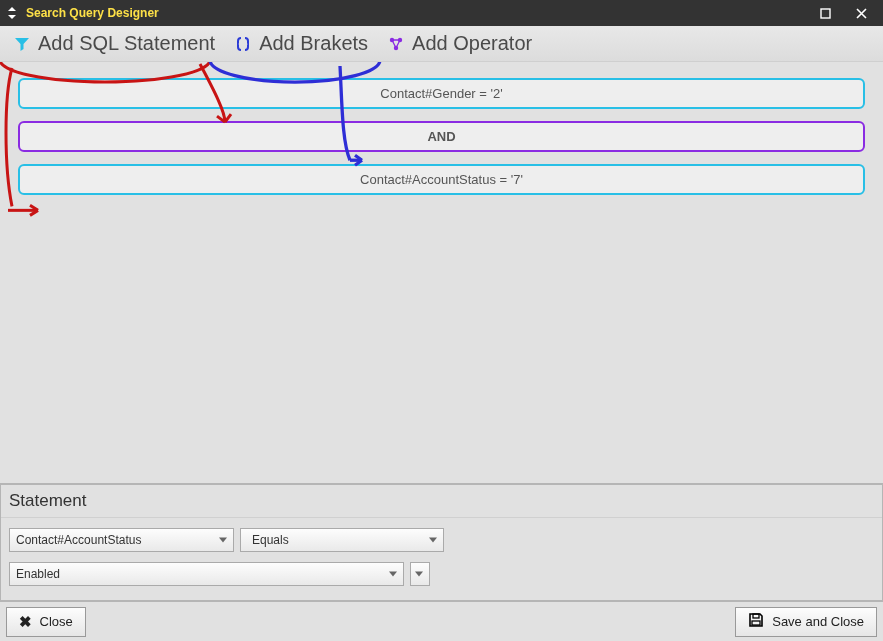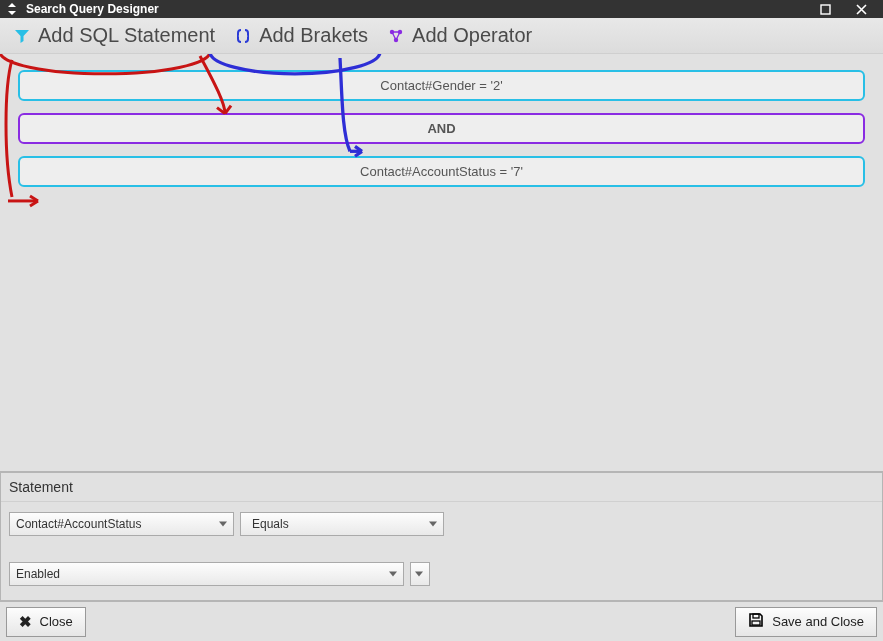--- a/index.html
+++ b/index.html
@@ -1,20 +1,20 @@
 <!DOCTYPE html>
 <html><head>
 <meta charset="utf-8">
 <style>
   * { box-sizing: border-box; margin: 0; padding: 0; font-family: "Segoe UI", Arial, sans-serif; }
   html, body { width: 883px; height: 641px; overflow: hidden; background: #e1e1e1; }
   .window { width: 883px; height: 641px; display: flex; flex-direction: column; background: #e1e1e1; }
 
   
-  .titlebar { height: 18px; background: #333333; color: #ffffff; display: flex; align-items: center; padding: 0 4px; }
+  .titlebar { height: 26px; background: #333333; color: #fde047; display: flex; align-items: center; padding: 0 4px; }
   .titlebar .title-icon { width: 16px; display:flex; align-items:center; justify-content:center; font-size:11px; }
   .titlebar .title-text { font-size: 12px; font-weight: 600; padding-left: 6px; flex: 0 0 auto; }
   .titlebar .spacer { flex: 1; }
   .titlebar .win-btn { width: 36px; height: 26px; display:flex; align-items:center; justify-content:center; font-size: 12px; color:#fff; }
   .titlebar .win-btn svg { stroke:#fff; }
 
   
   .toolbar { height: 36px; background: linear-gradient(#e8e8e8,#dcdcdc); display:flex; align-items:center; border-bottom:1px solid #cfcfcf; padding-left:4px; }
   .tool-item { display:flex; align-items:center; gap:8px; padding: 2px 10px; font-size: 20px; color:#4a4a4a; cursor:pointer; }
   .tool-item .icon svg { display:block; }
@@ -24,22 +24,22 @@
   .query-row { width: 100%; border-radius: 6px; background: #eeeeee; border: 2px solid; text-align:center; font-size:13px; color:#555; padding:6px 0; margin-bottom:12px; }
   .row-sql { border-color:#28bfe6; }
   .row-op  { border-color:#8a2be2;font-weight:bold; }
 
   
   .annot { position:absolute; left:0; top:0; width:100%; height:100%; pointer-events:none; }
 
   
   .bottom-panel { border-top:1px solid #b5b5b5; background:#e1e1e1; }
   .statement-box { border:1px solid #b5b5b5; margin:0; background:#e1e1e1; }
-  .statement-header { padding:6px 8px; font-size:14px; color:#333; border-bottom:1px solid #d0d0d0; }
-  .statement-body { padding:10px 8px 14px 8px; display:flex; flex-direction:column; gap:26px; }
+  .statement-header { padding:6px 8px; font-size:17px; color:#333; border-bottom:1px solid #d0d0d0; }
+  .statement-body { padding:10px 8px 14px 8px; display:flex; flex-direction:column; gap:10px; }
   .row-controls { display:flex; gap:6px; }
   .combo { height:24px; border:1px solid #aaa; background:linear-gradient(#fdfdfd,#e9e9e9); font-size:12px; color:#333; padding:0 20px 0 6px; position:relative; display:flex; align-items:center; }
   .combo::after { content:""; position:absolute; right:6px; top:50%; width:0; height:0; border-left:4px solid transparent; border-right:4px solid transparent; border-top:5px solid #666; transform:translateY(-50%); }
   .combo.w1 { width:225px; }
   .combo.w2 { width:204px;padding-left:11px; }
   .combo.w3 { width:395px; }
   .combo.dd-only { width:20px; padding:0; }
   .combo.dd-only::after { right:6px; }
 
   

